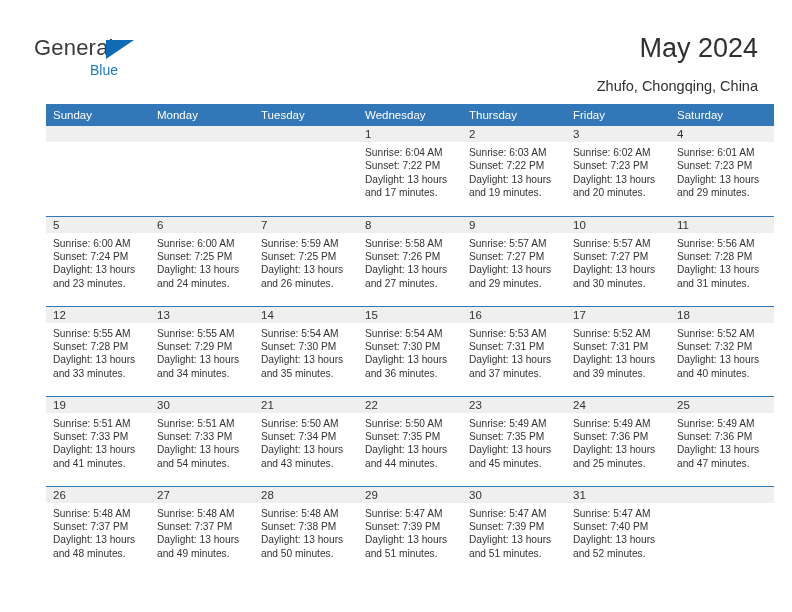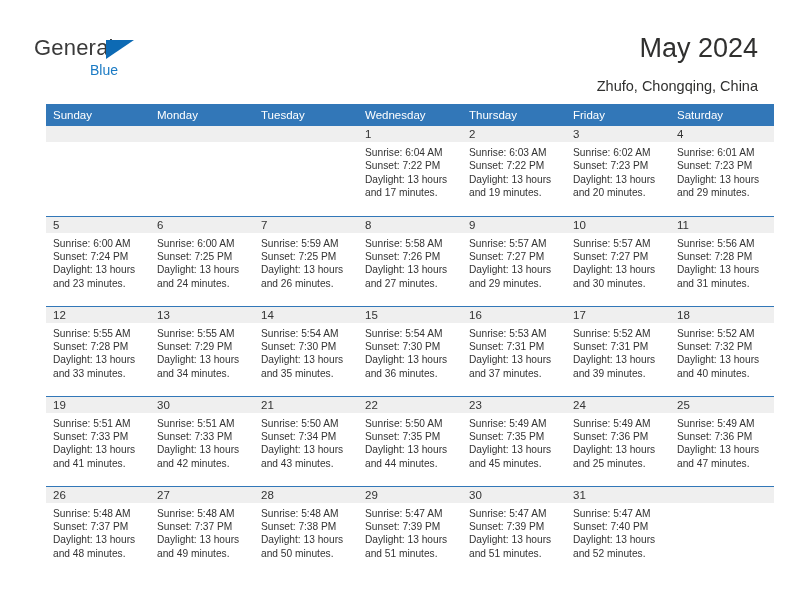--- a/index.html
+++ b/index.html
@@ -330,21 +330,21 @@
                 <div>Daylight: 13 hours</div>
                 <div>and 41 minutes.</div>
               </div>
             </td>
             <td>
               <div class="daynum">30</div>
               <div class="lines">
                 <div>Sunrise: 5:51 AM</div>
                 <div>Sunset: 7:33 PM</div>
                 <div>Daylight: 13 hours</div>
-                <div>and 42 minutes.</div>
+                <div>and 54 minutes.</div>
               </div>
             </td>
             <td>
               <div class="daynum">21</div>
               <div class="lines">
                 <div>Sunrise: 5:50 AM</div>
                 <div>Sunset: 7:34 PM</div>
                 <div>Daylight: 13 hours</div>
                 <div>and 43 minutes.</div>
               </div>

